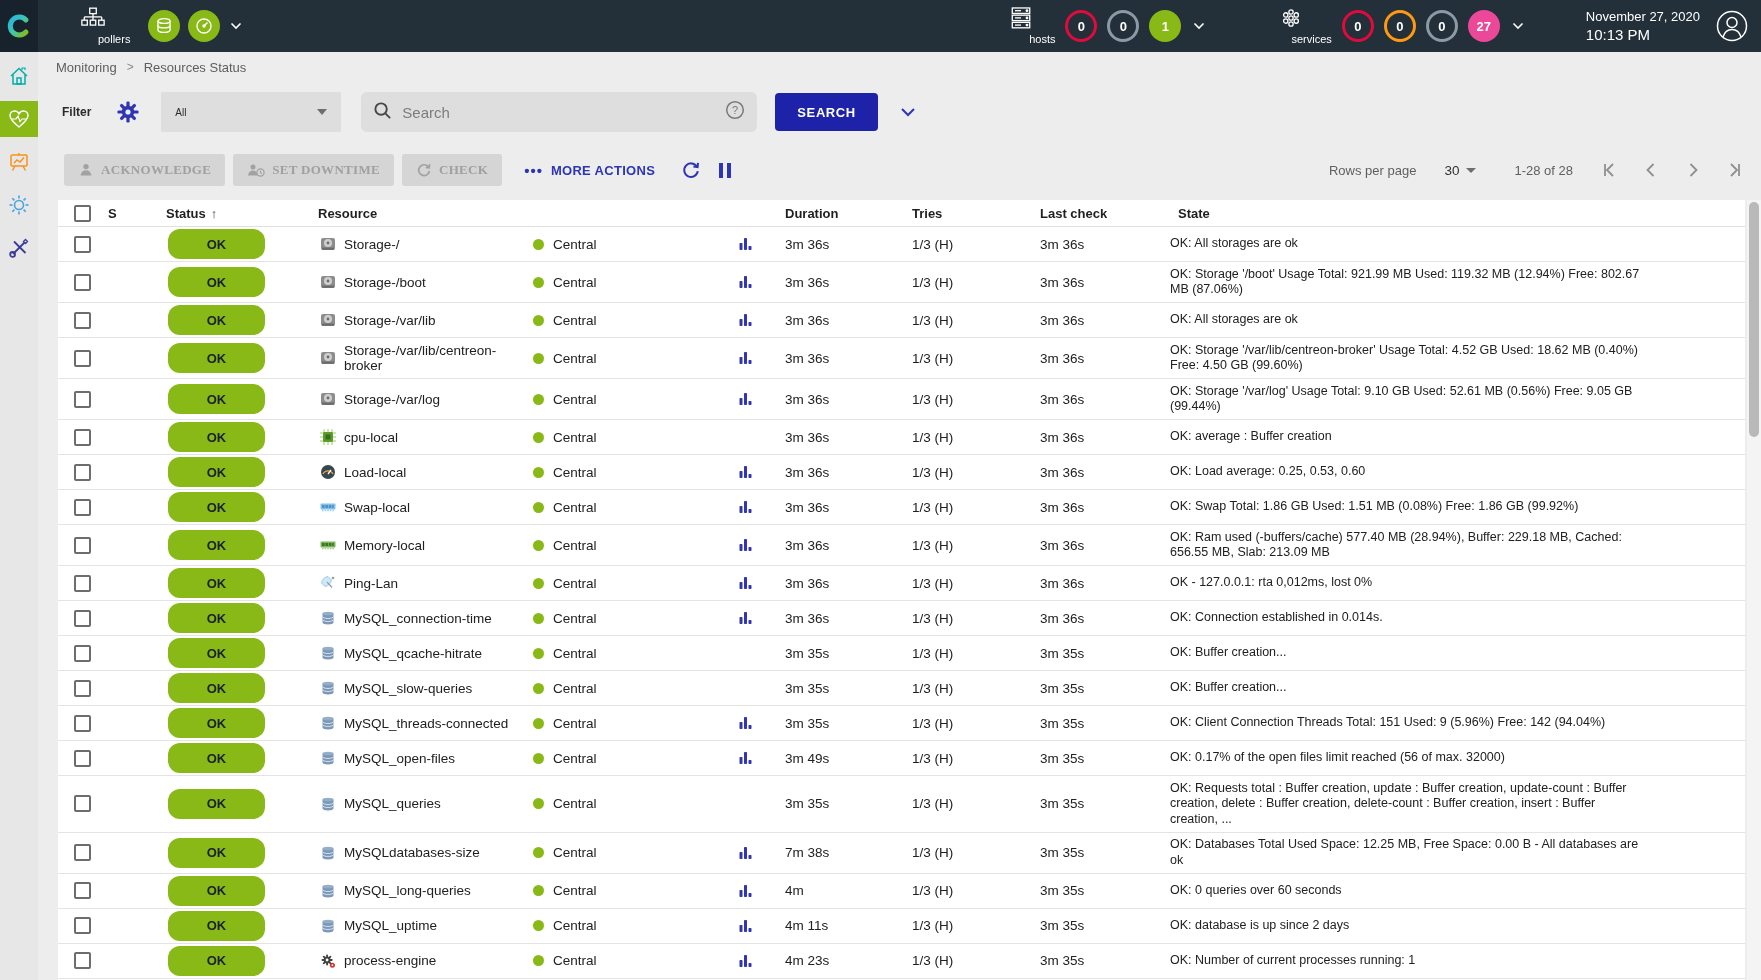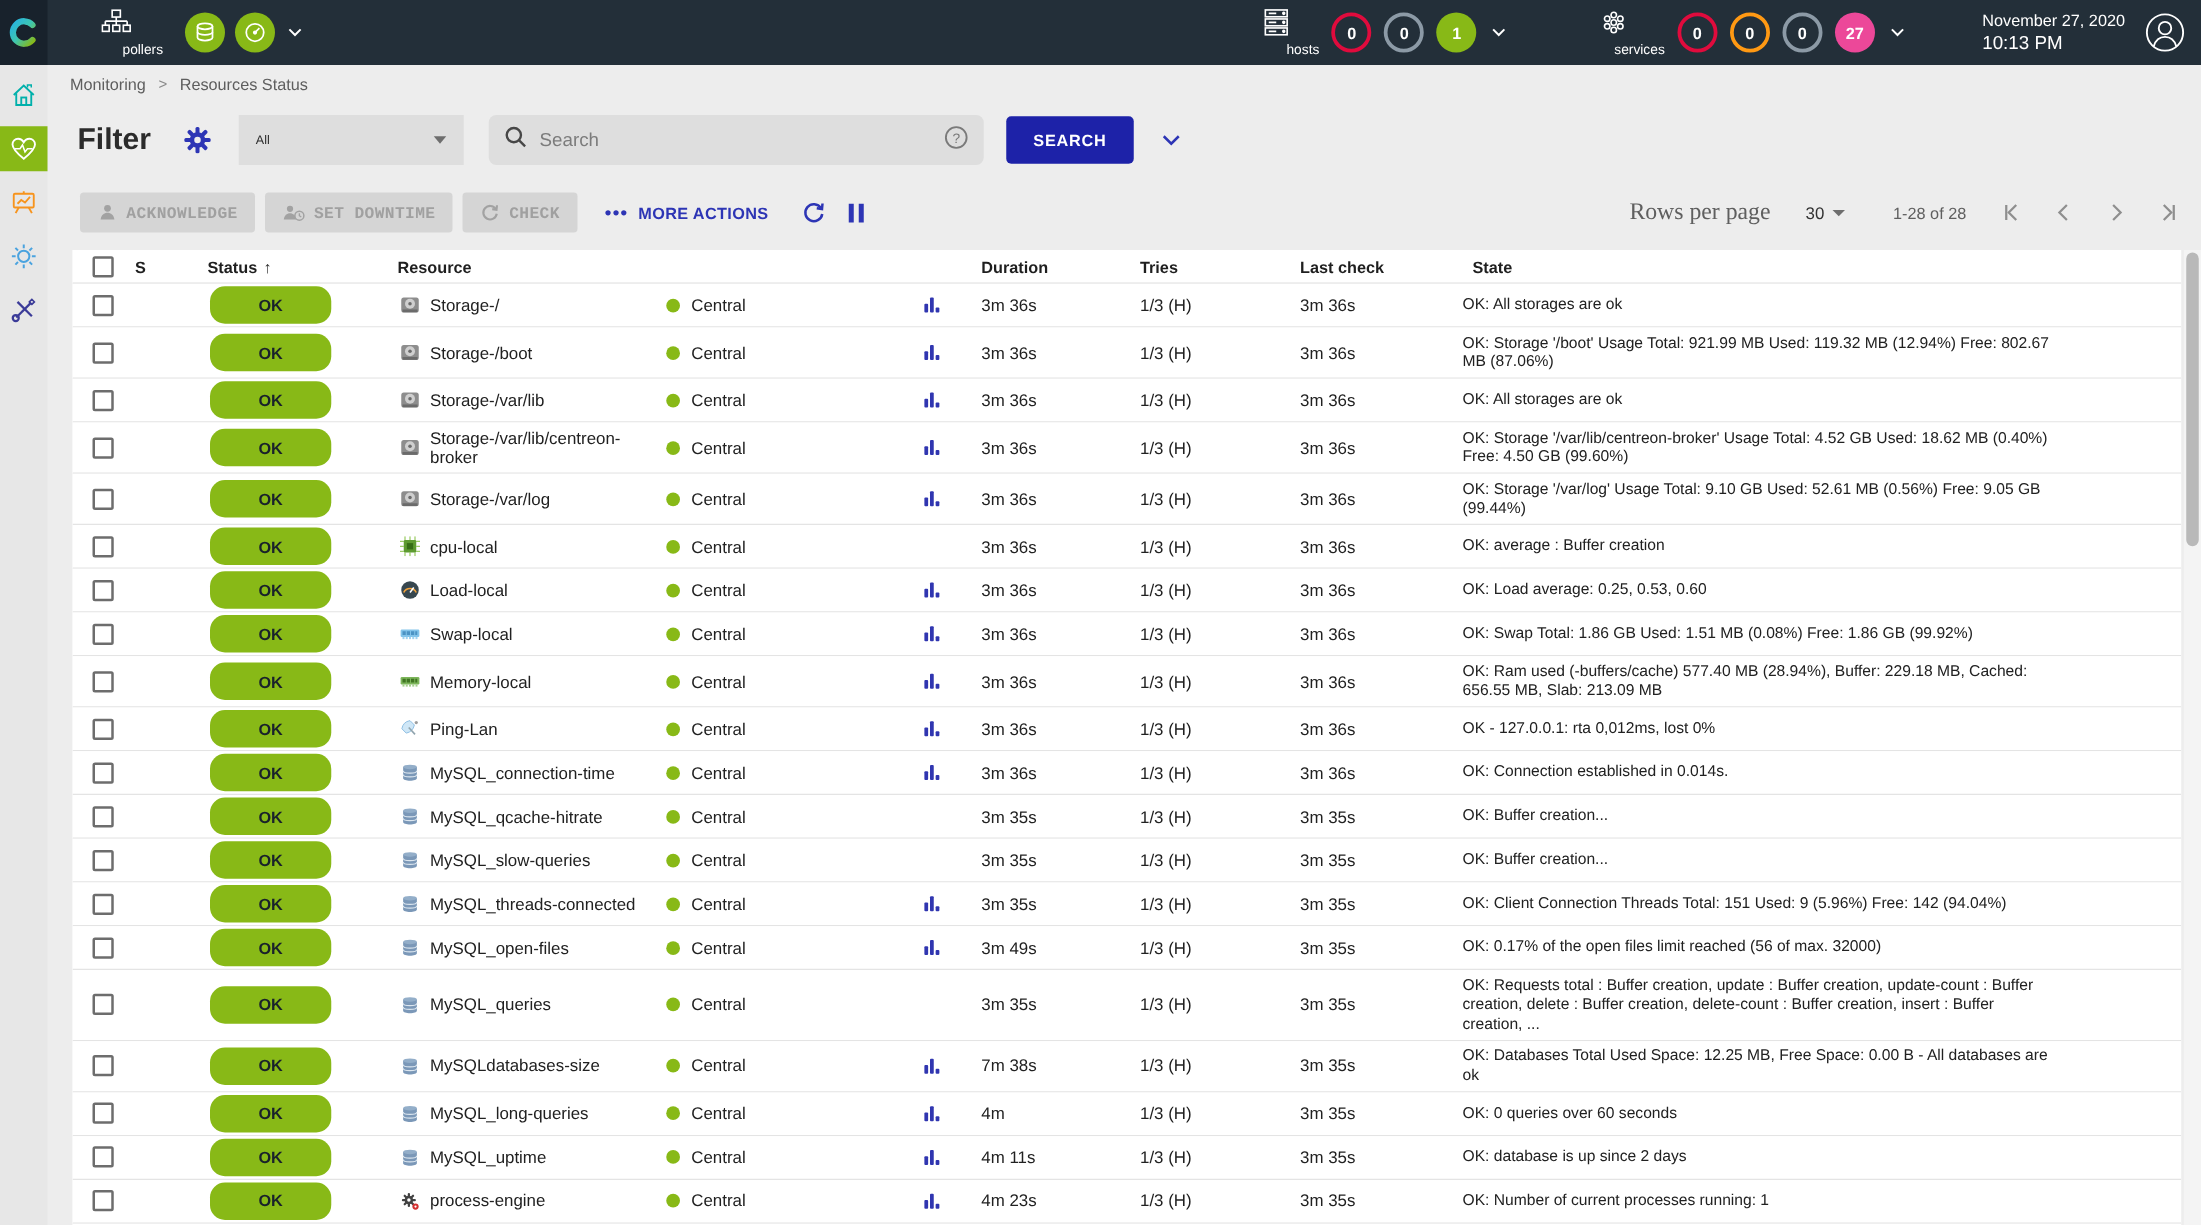--- a/index.html
+++ b/index.html
@@ -34,21 +34,21 @@
 
   
   .breadcrumb { position:absolute; top:52px; left:38px; right:0; height:30px;
                 display:flex; align-items:center; padding-left:18px; gap:10px;
                 font-size:13px; color:#5e5e5e; background:#ededed; }
   .breadcrumb .sep { color:#8a8a8a; font-size:12px; }
 
   
   .filterrow { position:absolute; top:82px; left:38px; right:0; height:60px;
                display:flex; align-items:center; padding-left:24px; background:#ededed; }
-  .filter-title { font-size:24px; font-weight:bold; color:#2b2b2b; }
+  .filter-title { font-size:12px; font-weight:bold; color:#2b2b2b; }
   .filter-gear { margin-left:26px; cursor:pointer; display:flex; }
   .preset-select { margin-left:22px; width:180px; height:40px; background:#dedede;
                    border-radius:0; display:flex; align-items:center; padding:0 14px;
                    font-size:10px; color:#2b2b2b; cursor:pointer; }
   .preset-select .tri { margin-left:auto; width:0; height:0; border-left:5px solid transparent;
                    border-right:5px solid transparent; border-top:6px solid #6e6e6e; }
   .searchbox { margin-left:20px; width:396px; height:40px; background:#dedede;
                border-radius:6px; display:flex; align-items:center; padding:0 12px; gap:10px; }
   .searchbox input { flex:1; border:none; background:transparent; outline:none;
                font-size:15px; color:#333; font-family:"Liberation Sans", sans-serif; }
@@ -57,29 +57,29 @@
                 color:#fff; border:none; border-radius:4px; font-size:13px; font-weight:bold;
                 letter-spacing:0.6px; cursor:pointer; font-family:"Liberation Sans", sans-serif; }
   .filter-chev { margin-left:22px; cursor:pointer; display:flex; }
 
   
   .toolbar { position:absolute; top:142px; left:38px; right:0; height:56px;
              display:flex; align-items:center; padding-left:26px; background:#ededed; }
   .tb-btn { height:32px; display:flex; align-items:center; gap:7px; background:#d5d5d5;
             color:#a0a0a0; border:none; border-radius:3px; padding:0 14px; font-size:13px;
             font-weight:bold; letter-spacing:0.3px; margin-right:8px;
-            font-family:Liberation Mono, monospace; }
+            font-family:Liberation Serif, serif; }
   .more-actions { display:flex; align-items:center; gap:8px; color:#2d35b5; font-size:13px;
                   font-weight:bold; letter-spacing:0.3px; margin-left:14px; cursor:pointer; }
   .more-actions .dots { font-size:15px; letter-spacing:1px; }
   .icon-btn { margin-left:26px; display:flex; align-items:center; cursor:pointer; }
   .pause-icon { display:flex; gap:4px; }
   .pause-icon i { display:block; width:4px; height:15px; background:#2d35b5; }
   .pag { margin-left:auto; display:flex; align-items:center; padding-right:16px; }
-  .pag .rpp-label { font-size:19px; color:#5f5f5f;font-family:Liberation Serif, serif; }
+  .pag .rpp-label { font-size:13px; color:#5f5f5f; }
   .pag .rpp-value { margin-left:28px; font-size:13.5px; color:#333; display:flex;
                     align-items:center; gap:7px; cursor:pointer; }
   .pag .tri { width:0; height:0; border-left:5px solid transparent;
               border-right:5px solid transparent; border-top:5px solid #6e6e6e; }
   .pag .range { margin-left:38px; font-size:13px; color:#5f5f5f; }
   .pag .nav { margin-left:26px; display:flex; align-items:center; gap:22px; }
   .pag .nav span { cursor:pointer; display:flex; }
 
   
   .tablecard { position:absolute; top:200px; left:58px; width:1687px; bottom:0;

